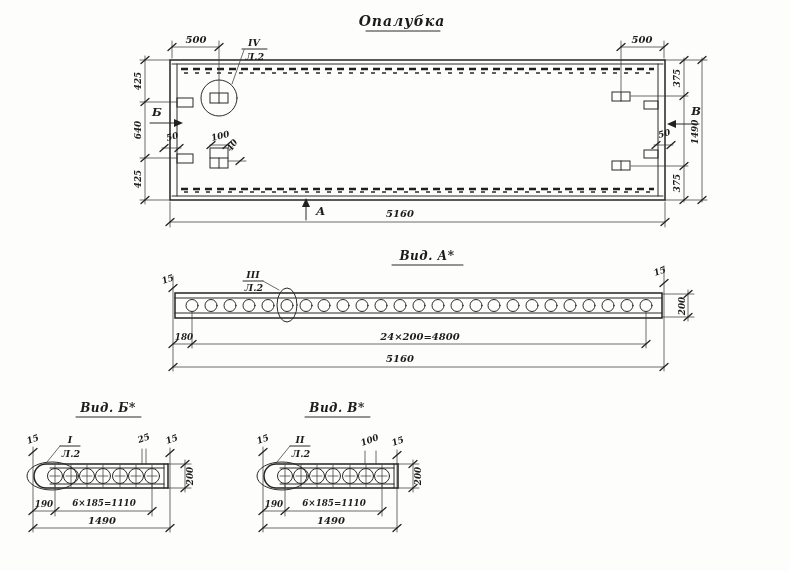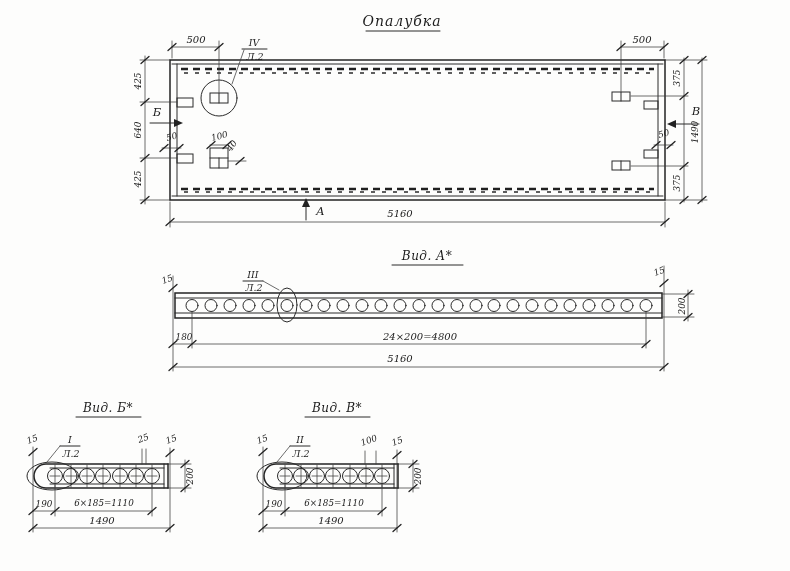--- a/index.html
+++ b/index.html
@@ -1,17 +1,17 @@
 <!DOCTYPE html>
 <html><head>
 <meta charset="utf-8">
 <style>
   html,body{margin:0;padding:0;background:#ffffff;}
   #sheet{position:relative;width:790px;height:571px;background:#fdfdfc;overflow:hidden;
-         font-family:"DejaVu Serif", serif;}
+         font-family:"DejaVu Serif", serif;font-weight:bold;}
   svg{display:block}
   .s1{stroke:#232323;stroke-width:1.5;fill:none;stroke-linecap:round}
   .s0{stroke:#2a2a2a;stroke-width:1;fill:none;stroke-linecap:round}
   .ext{stroke:#3b3b3b;stroke-width:0.75;fill:none;stroke-linecap:round}
   .dash{stroke:#202020;stroke-width:2.4;stroke-dasharray:7 5;fill:none}
   .dash2{stroke:#2a2a2a;stroke-width:1.3;stroke-dasharray:4 7;fill:none}
   .tkl{stroke:#222;stroke-width:1.3;stroke-linecap:round}
   .ah{fill:#222;stroke:none}
   text{font-family:"DejaVu Serif", serif;font-style:italic;fill:#1c1c1c}
   .ttl{font-size:14px;letter-spacing:1px}

